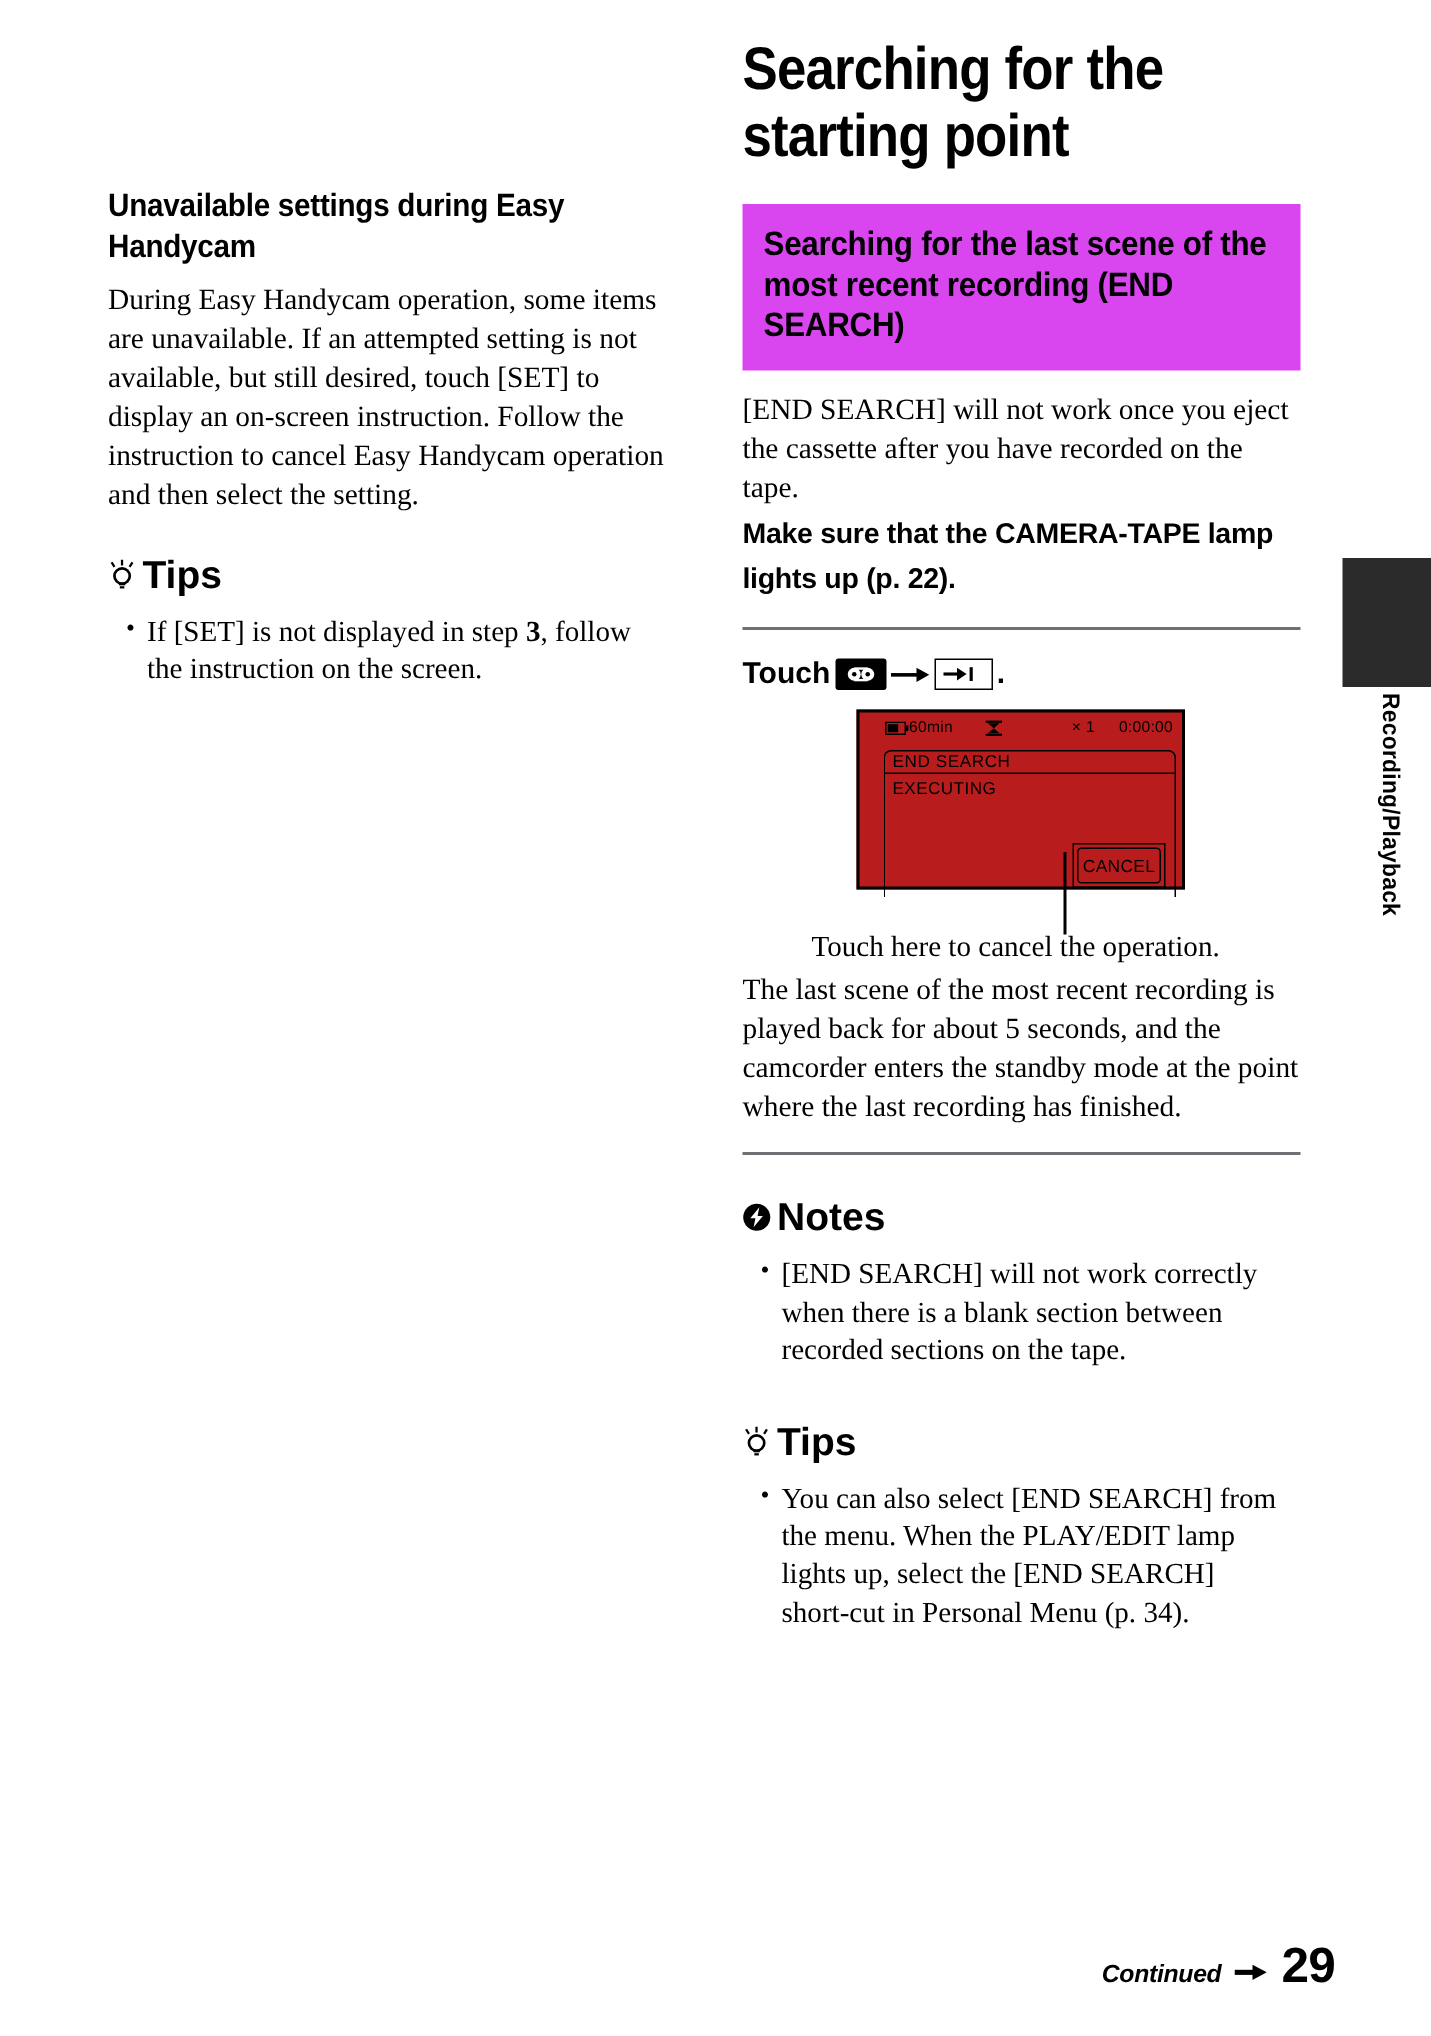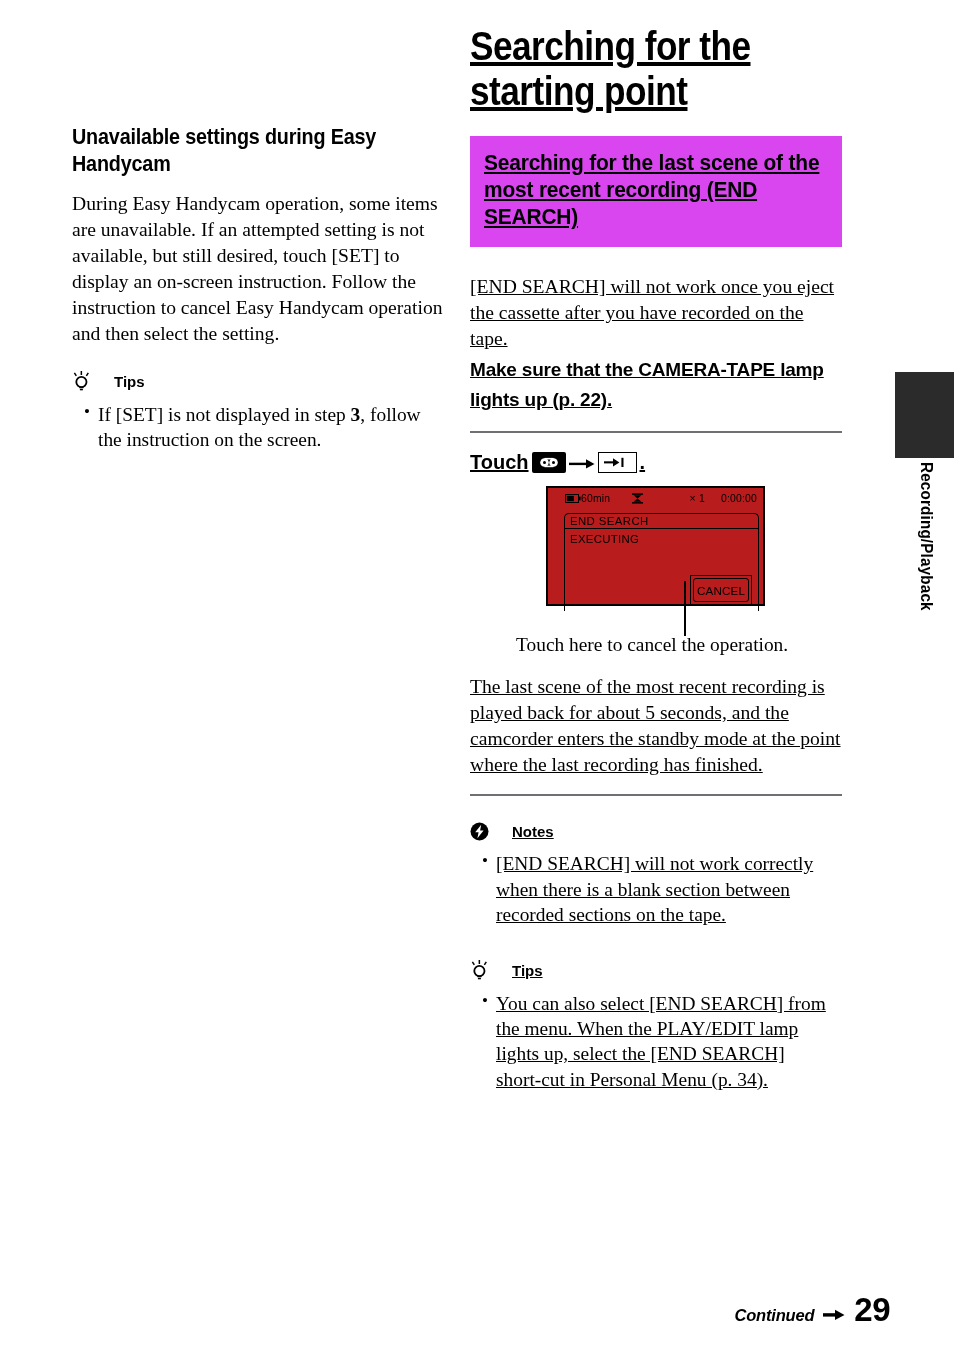--- a/index.html
+++ b/index.html
@@ -24,24 +24,23 @@
 
   
   .col-left {
     position: absolute;
     left: 72px;
     top: 124px;
     width: 372px;
   }
   .col-right {
     position: absolute;
-    left: 470px;
+    left: 495px;
     top: 24px;
     width: 372px;
-    text-decoration: underline;
   }
 
   
   .page-title {
     font-family: "Liberation Sans Narrow", "Liberation Sans", sans-serif;
     font-weight: bold;
     font-size: 40px;
     line-height: 1.12;
     letter-spacing: -0.6px;
     margin: 0 0 0 0;
@@ -75,21 +74,21 @@
     margin: 0 0 10px 0;
     transform: scaleX(0.92);
     transform-origin: left top;
     width: 108%;
   }
 
   
   p.body {
     font-size: 19.6px;
     line-height: 1.33;
-    margin: 13px 0 0 0;
+    margin: 0 0 0 0;
     text-align: left;
   }
 
   .bold-sans {
     font-family: "Liberation Sans", sans-serif;
     font-weight: bold;
     font-size: 19px;
     line-height: 1.58;
     margin: 3px 0 0 0;
     letter-spacing: -0.2px;
@@ -110,24 +109,24 @@
     border: 0;
     border-top: 2.5px solid #6e7073;
     margin: 16px 0 0 0;
     width: 100%;
   }
 
   
   .note-head {
     display: flex;
     align-items: center;
-    gap: 23px;
-    font-family: "Liberation Sans", sans-serif;
-    font-weight: bold;
-    font-size: 15px;
+    gap: 4px;
+    font-family: "Liberation Sans", sans-serif;
+    font-weight: bold;
+    font-size: 26px;
     margin: 0 0 4px 0;
     text-align: center;
   }
   ul.bullets {
     list-style: none;
     margin: 10px;
     padding: 0;
   }
   ul.bullets li {
     font-size: 19.4px;

